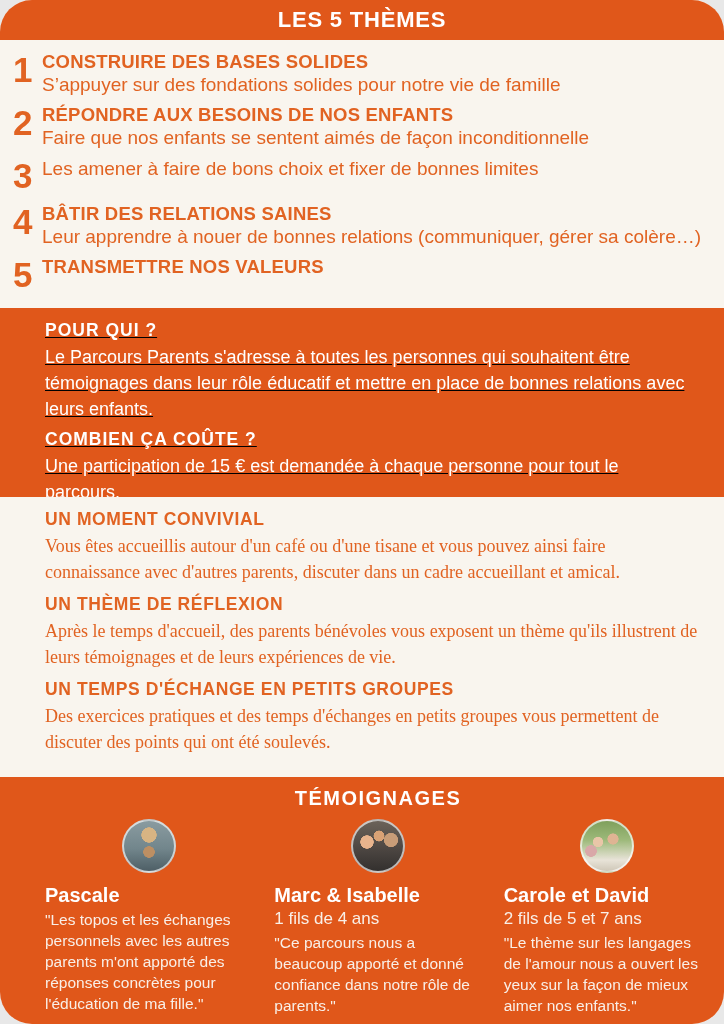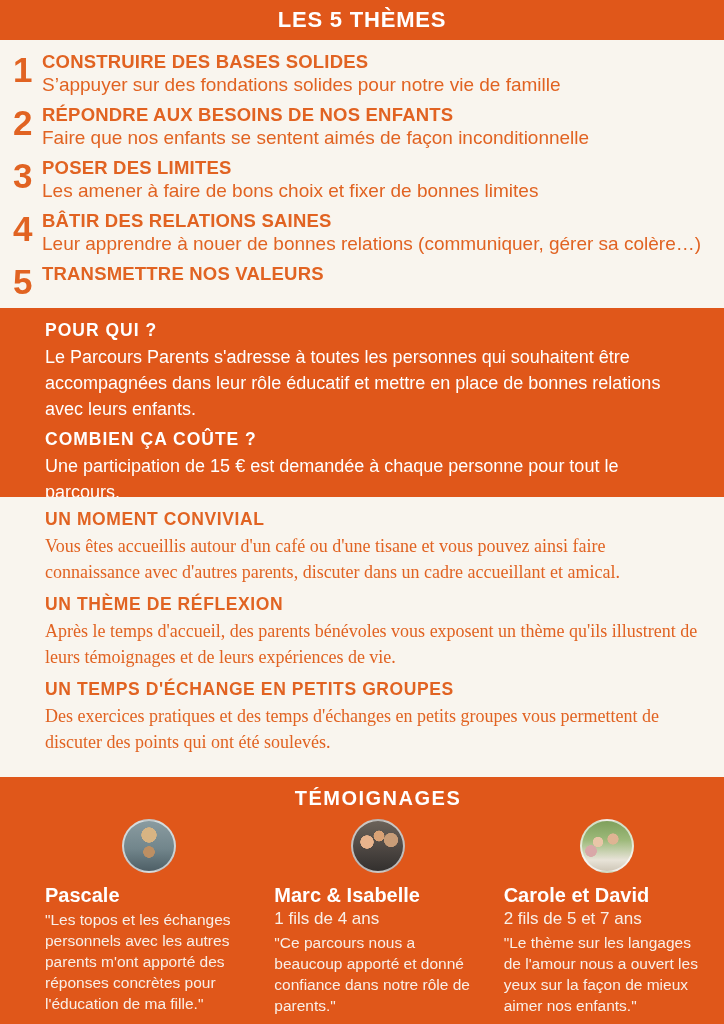--- a/index.html
+++ b/index.html
@@ -10,21 +10,21 @@
     --quote-text:#F9EFE7;
   }
   *{margin:0;padding:0;box-sizing:border-box;}
   html,body{background:#e8e8e8;}
   .page{
     width:724px;height:1024px;
     background:var(--cream);
     font-family:"Liberation Sans", sans-serif;
     overflow:hidden;
     margin:0 auto;
-    display:flex;flex-direction:column;
+    display:flex;flex-direction:column;border-radius:32px;
   }
   
   .banner{
     height:40px;flex:0 0 40px;
     background:var(--orange);
     display:flex;align-items:center;justify-content:center;
   }
   .banner h1{
     color:var(--white-text);
     font-size:22px;font-weight:bold;letter-spacing:.8px;
@@ -48,20 +48,21 @@
   }
   .theme-desc{
     font-size:19px;color:var(--text-orange);line-height:23px;
   }
   
   .info{
     height:189px;flex:0 0 189px;
     background:var(--orange);
     padding:12px 35px 0 45px;
     overflow:hidden;
+    text-decoration:underline;
   }
   .info h2{
     color:var(--white-text);
     font-size:17.5px;font-weight:bold;letter-spacing:1px;
     line-height:20px;margin-bottom:4px;
   }
   .info p{
     color:var(--white-text);
     font-size:18px;line-height:26px;margin-bottom:7px;
   }
@@ -158,42 +159,41 @@
     <div class="theme-item">
       <div class="theme-num">2</div>
       <div class="theme-body">
         <div class="theme-title">RÉPONDRE AUX BESOINS DE NOS ENFANTS</div>
         <div class="theme-desc">Faire que nos enfants se sentent aimés de façon inconditionnelle</div>
       </div>
     </div>
     <div class="theme-item">
       <div class="theme-num">3</div>
       <div class="theme-body">
-        <div class="theme-title">POSER DES LIMITES</div>
         <div class="theme-desc">Les amener à faire de bons choix et fixer de bonnes limites</div>
       </div>
     </div>
     <div class="theme-item">
       <div class="theme-num">4</div>
       <div class="theme-body">
         <div class="theme-title">BÂTIR DES RELATIONS SAINES</div>
         <div class="theme-desc">Leur apprendre à nouer de bonnes relations (communiquer, gérer sa colère…)</div>
       </div>
     </div>
     <div class="theme-item">
       <div class="theme-num">5</div>
       <div class="theme-body">
         <div class="theme-title">TRANSMETTRE NOS VALEURS</div>
       </div>
     </div>
   </section>
 
   <section class="info">
     <h2>POUR QUI ?</h2>
-    <p>Le Parcours Parents s'adresse à toutes les personnes qui souhaitent être accompagnées dans leur rôle éducatif et mettre en place de bonnes relations avec leurs enfants.</p>
+    <p>Le Parcours Parents s'adresse à toutes les personnes qui souhaitent être témoignages dans leur rôle éducatif et mettre en place de bonnes relations avec leurs enfants.</p>
     <h2>COMBIEN ÇA COÛTE ?</h2>
     <p>Une participation de 15 € est demandée à chaque personne pour tout le parcours.</p>
   </section>
 
   <section class="session">
     <h2>UN MOMENT CONVIVIAL</h2>
     <p>Vous êtes accueillis autour d'un café ou d'une tisane et vous pouvez ainsi faire connaissance avec d'autres parents, discuter dans un cadre accueillant et amical.</p>
     <h2>UN THÈME DE RÉFLEXION</h2>
     <p>Après le temps d'accueil, des parents bénévoles vous exposent un thème qu'ils illustrent de leurs témoignages et de leurs expériences de vie.</p>
     <h2>UN TEMPS D'ÉCHANGE EN PETITS GROUPES</h2>

